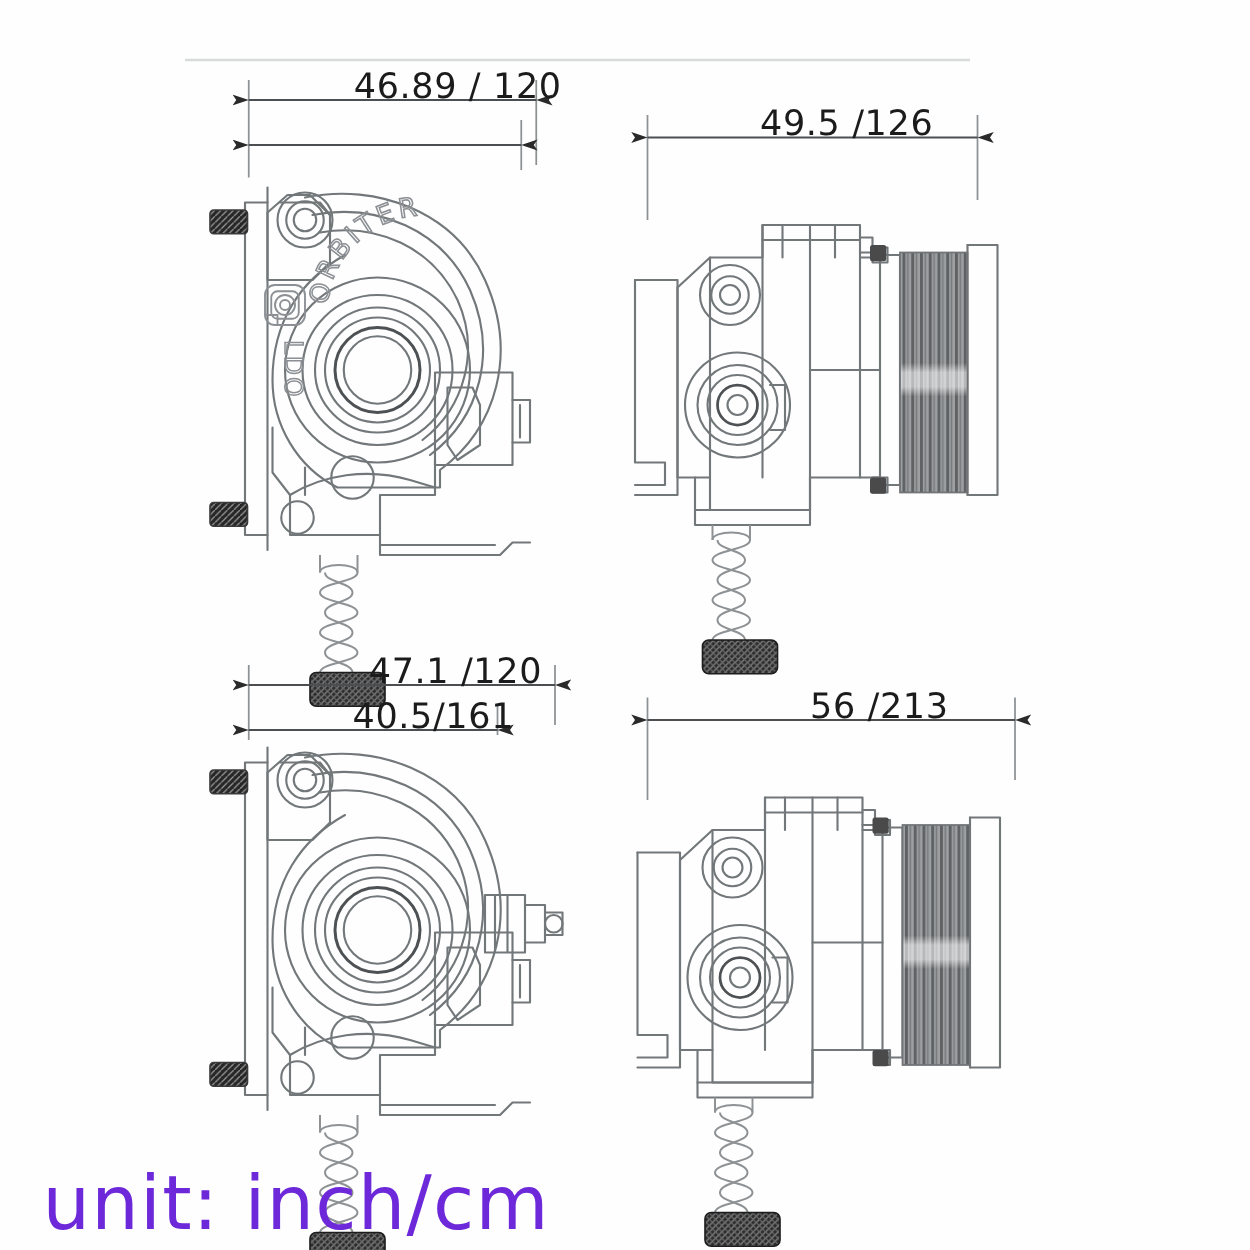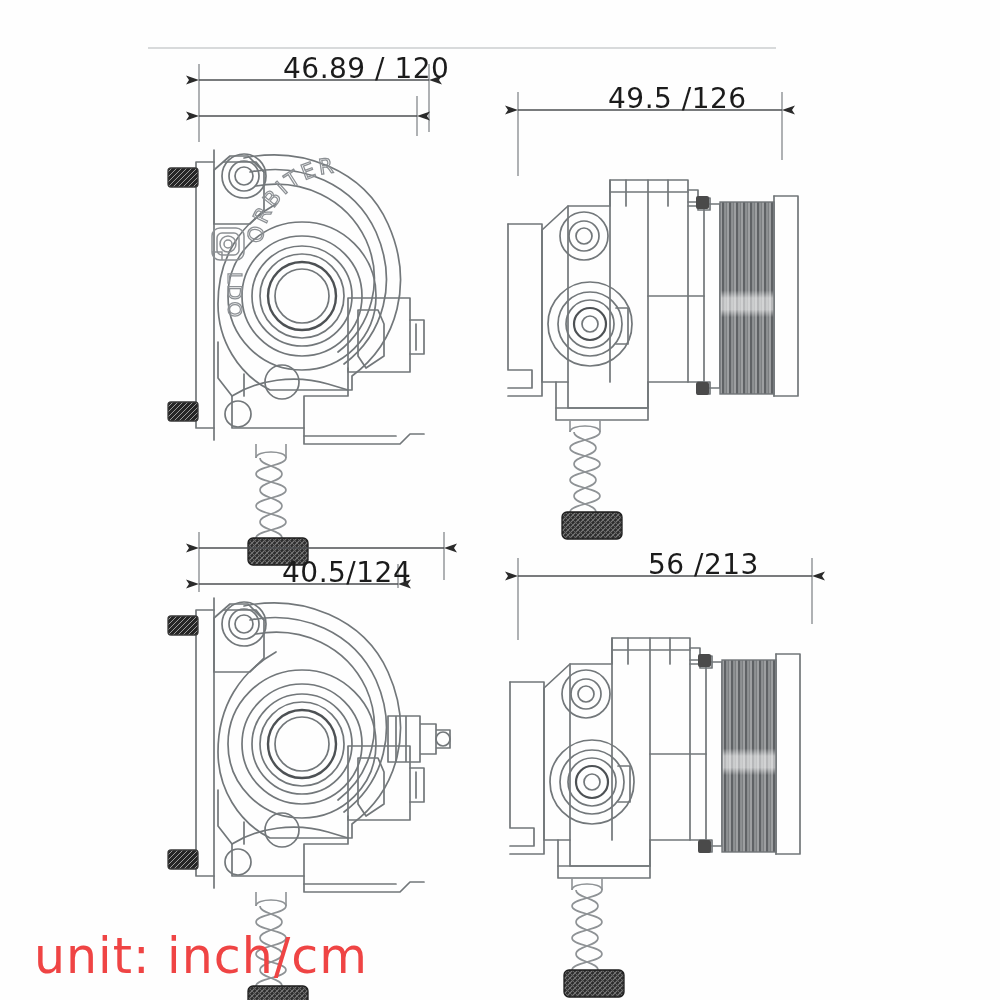--- a/index.html
+++ b/index.html
@@ -28,22 +28,22 @@
     position: absolute;
     font-family: "DejaVu Sans", "Liberation Sans", sans-serif;
     color: #1b1b1b;
     white-space: nowrap;
     letter-spacing: 0.5px;
   }
   .dim-text.big { font-size: 28px; }
   .unit-text {
     position: absolute;
     font-family: "DejaVu Sans", "Liberation Sans", sans-serif;
-    font-size: 49px;
-    color: #ef4444;
+    font-size: 60px;
+    color: #6d28d9;
     white-space: nowrap;
     letter-spacing: 1px;
   }
 </style>
 </head>
 <body>
 
 <div id="sheet">
 
   <svg class="layer" viewBox="0 0 1000 1000">
@@ -297,20 +297,21 @@
         <line x1="518" y1="576" x2="812" y2="576" marker-start="url(#arrL)" marker-end="url(#arrR)"></line>
       </g>
     </g>
   </svg>
 
   <div class="dim-text big" style="left:283px; top:52px;">46.89 / 120</div>
 
 
   <div class="dim-text big" style="left:608px; top:82px;">49.5 /126</div>
 
-
-  <div class="dim-text big" style="left:282px; top:556px;">40.5/124</div>
+  <div class="dim-text big" style="left:295px; top:520px;">47.1 /120</div>
+
+  <div class="dim-text big" style="left:282px; top:556px;">40.5/161</div>
 
   <div class="dim-text big" style="left:648px; top:548px;">56 /213</div>
 
   <div class="unit-text" style="left:34px; top:928px;">unit:  inch/cm</div>
 
 </div>
 
 </body></html>

